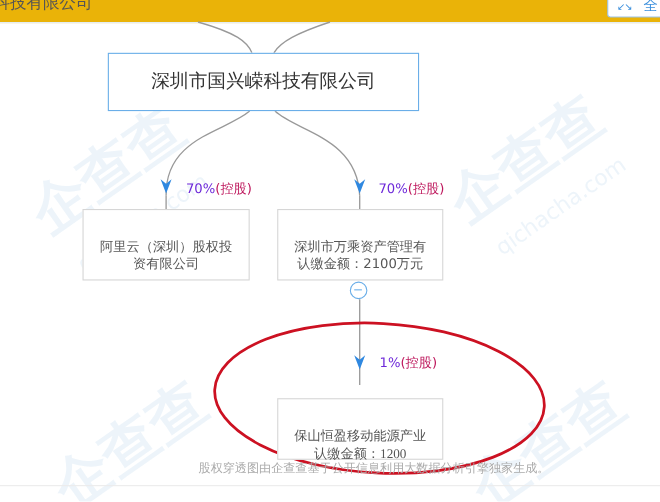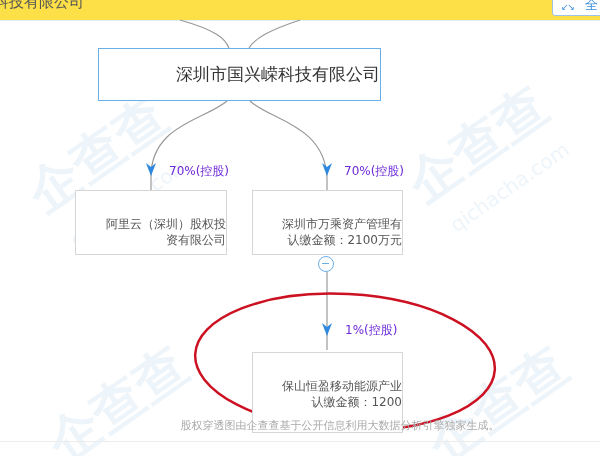--- a/index.html
+++ b/index.html
@@ -1,33 +1,33 @@
 <!DOCTYPE html>
 <html><head>
 <meta charset="utf-8">
 <style>
   html, body { margin:0; padding:0; }
   body { width:600px; height:456px; overflow:hidden; background:#ffffff; position:relative;
          font-family:"DejaVu Sans","Liberation Sans",sans-serif; color:#333; }
-  .topbar { position:absolute; left:0; top:0; width:600px; height:20px; background:#fde047;
+  .topbar { position:absolute; left:0; top:0; width:600px; height:20px; background:#eab308;
             border-bottom:1px solid #e3edf4; }
   .topbar .title { position:absolute; left:-6px; top:-7px; font-size:15px; color:#555; white-space:nowrap; }
   .fullscreen-btn { position:absolute; left:552px; top:-6px; width:60px; height:22px; border:1px solid #9cc3e6;
                     border-radius:3px; background:#fff; box-sizing:border-box; }
   .fullscreen-btn .ico { position:absolute; left:8px; top:7px; font-size:9px; color:#3b8fdd; letter-spacing:-1px; }
   .fullscreen-btn .lbl { position:absolute; left:32px; top:1px; font-size:13px; color:#3b8fdd; }
   svg.lines { position:absolute; left:0; top:0; }
-  .node { position:absolute; box-sizing:border-box; background:#fff; text-align:right; }
+  .node { position:absolute; box-sizing:border-box; background:#fff; text-align:center; }
   .node.main { left:98px; top:48px; width:283px; height:53px; border:1.5px solid #6aaee8;
                font-size:17px; line-height:50px; color:#333; }
   .node.child { border:1px solid #d6d6d6; font-size:12px; line-height:16px; color:#555; padding-top:25px; }
   .node.child .amt { display:block; }
   .pct { position:absolute; font-size:12px; white-space:nowrap; }
   .pct .p { color:#6d28d9; }
-  .pct .c { color:#6d28d9; }
+  .pct .c { color:#be185d; }
   .collapse { position:absolute; left:318px; top:256px; width:16px; height:16px; border:1.3px solid #6aaee8;
               border-radius:50%; box-sizing:border-box; background:#fff; }
   .collapse::after { content:""; position:absolute; left:3px; top:6px; width:7px; height:1.4px; background:#6aaee8; }
   .footer { position:absolute; left:0; top:418px; width:680px; text-align:center; font-size:11px; color:#aaa; white-space:nowrap; }
   .bottom-rule { position:absolute; left:0; top:441px; width:600px; height:1px; background:#ececec; }
   .watermark { position:absolute; color:#e6f0f8; font-size:52px; font-weight:bold; transform:rotate(-35deg); white-space:nowrap; opacity:0.7; }
   .watermark.small { font-size:20px; font-weight:normal; }
 </style>
 </head>
 <body>
@@ -84,19 +84,19 @@
   <span class="amt">资有限公司</span>
 </div>
 
 <div class="node child" style="left:252px;top:190px;width:151px;height:65px;">
   <span class="amt">深圳市万乘资产管理有</span>
   <span class="amt">认缴金额：2100万元</span>
 </div>
 
 <div class="collapse"></div>
 
-<div class="node child" style="left:252px;top:352px;width:151px;height:81px;">
+<div class="node child" style="left:252px;top:362px;width:151px;height:56px;font-family:Liberation Serif, serif;">
   <span class="amt">保山恒盈移动能源产业</span>
   <span class="amt">认缴金额：1200</span>
 </div>
 
 <div class="footer">股权穿透图由企查查基于公开信息利用大数据分析引擎独家生成。</div>
 <div class="bottom-rule"></div>
 
 </body></html>

